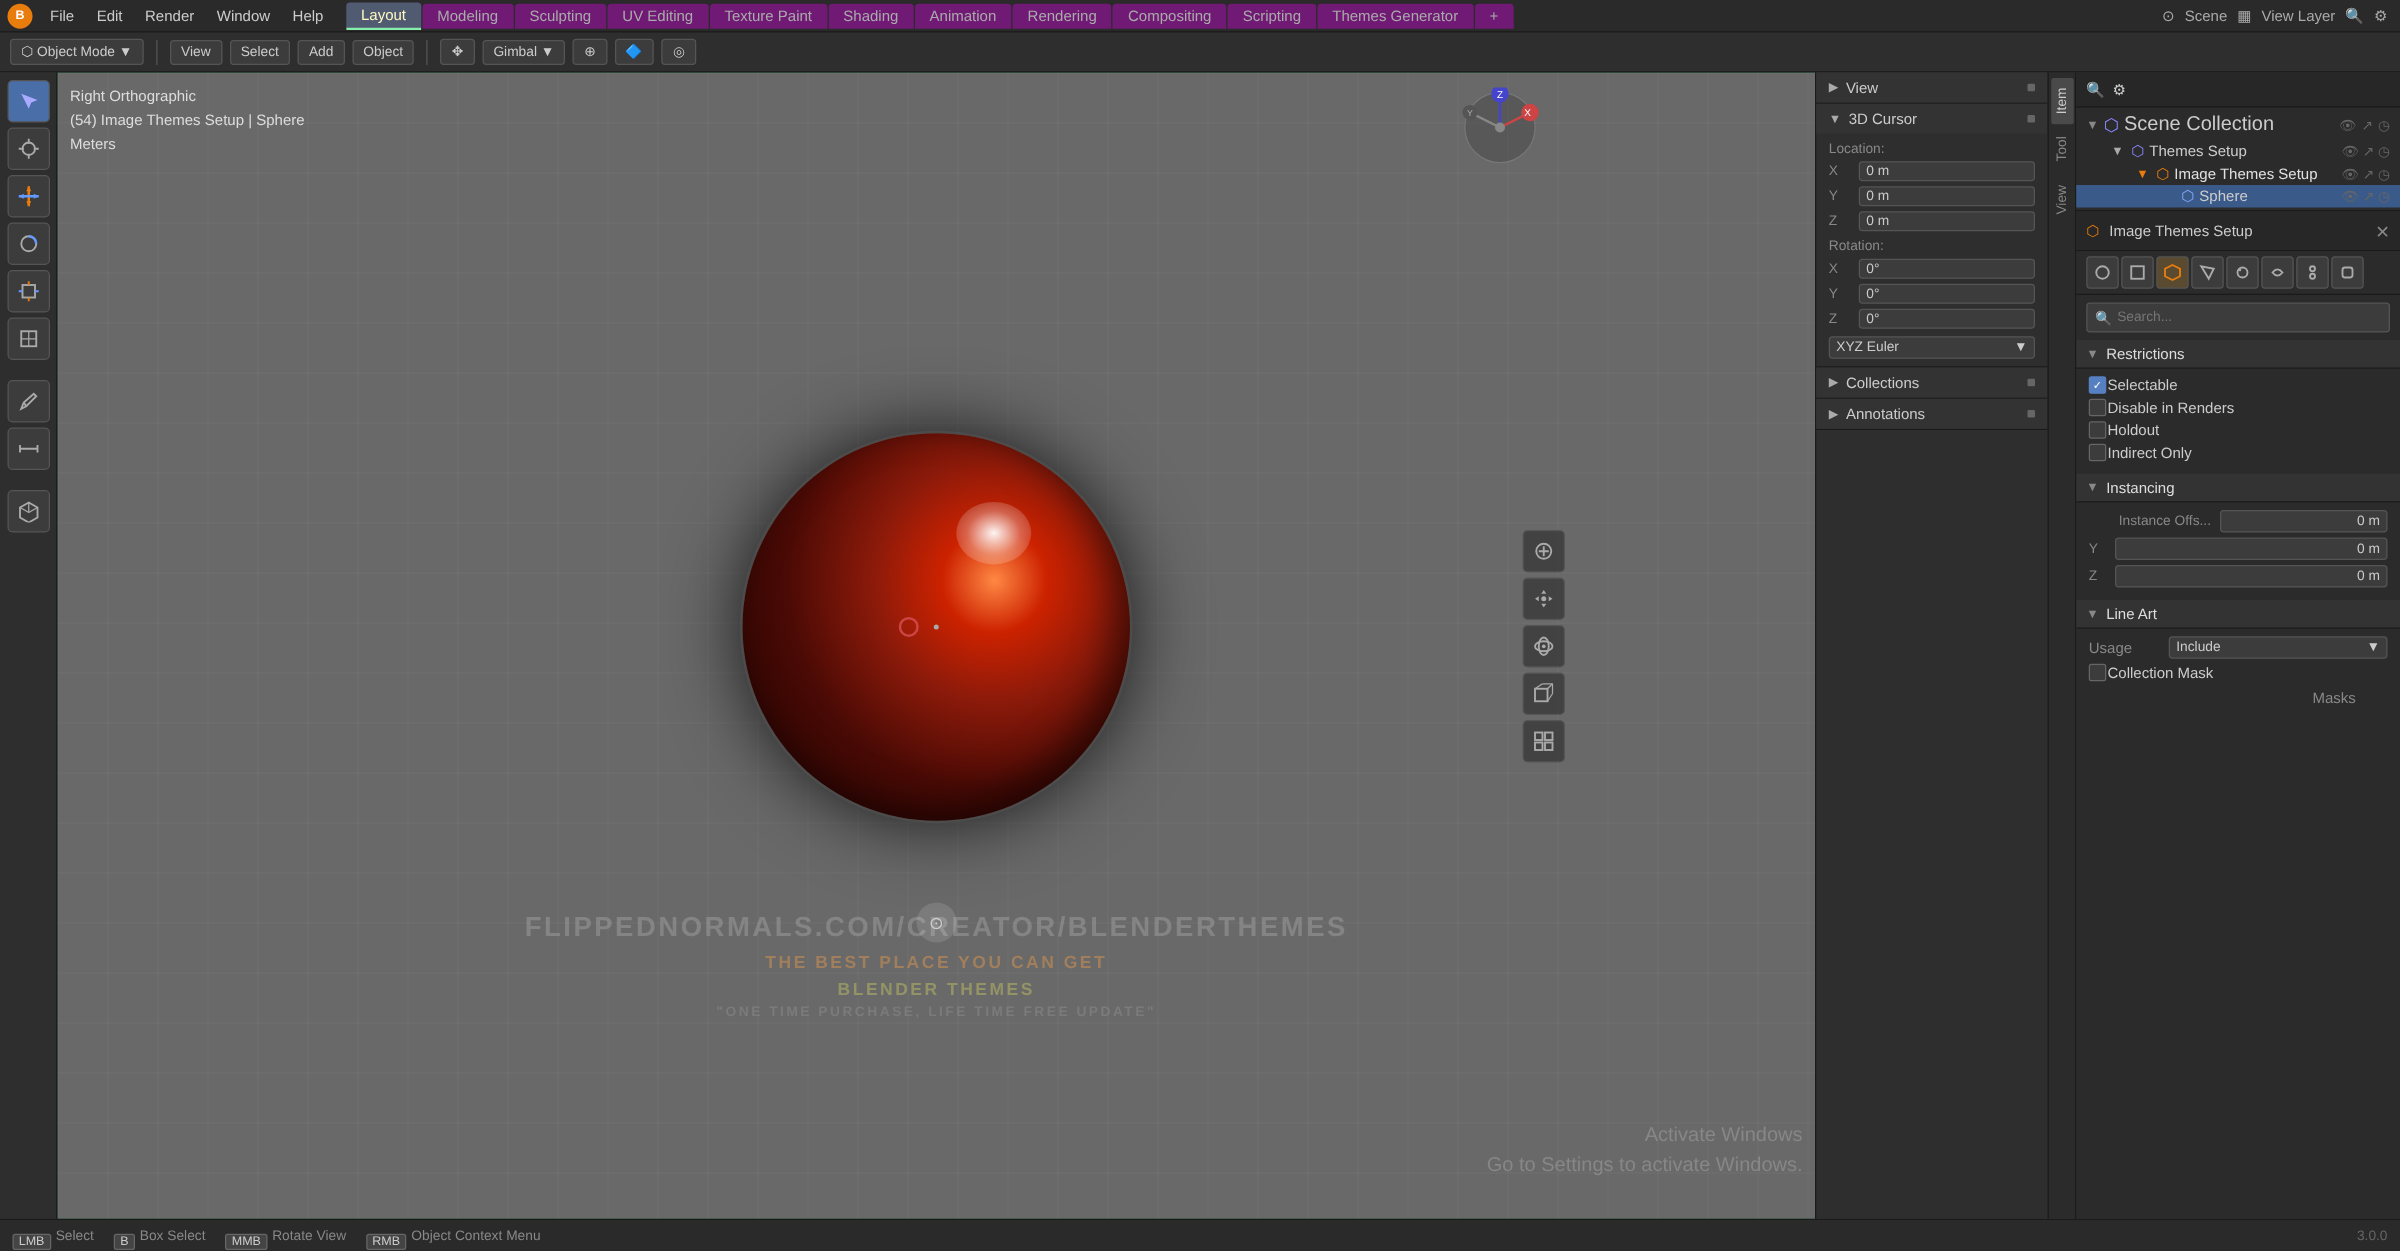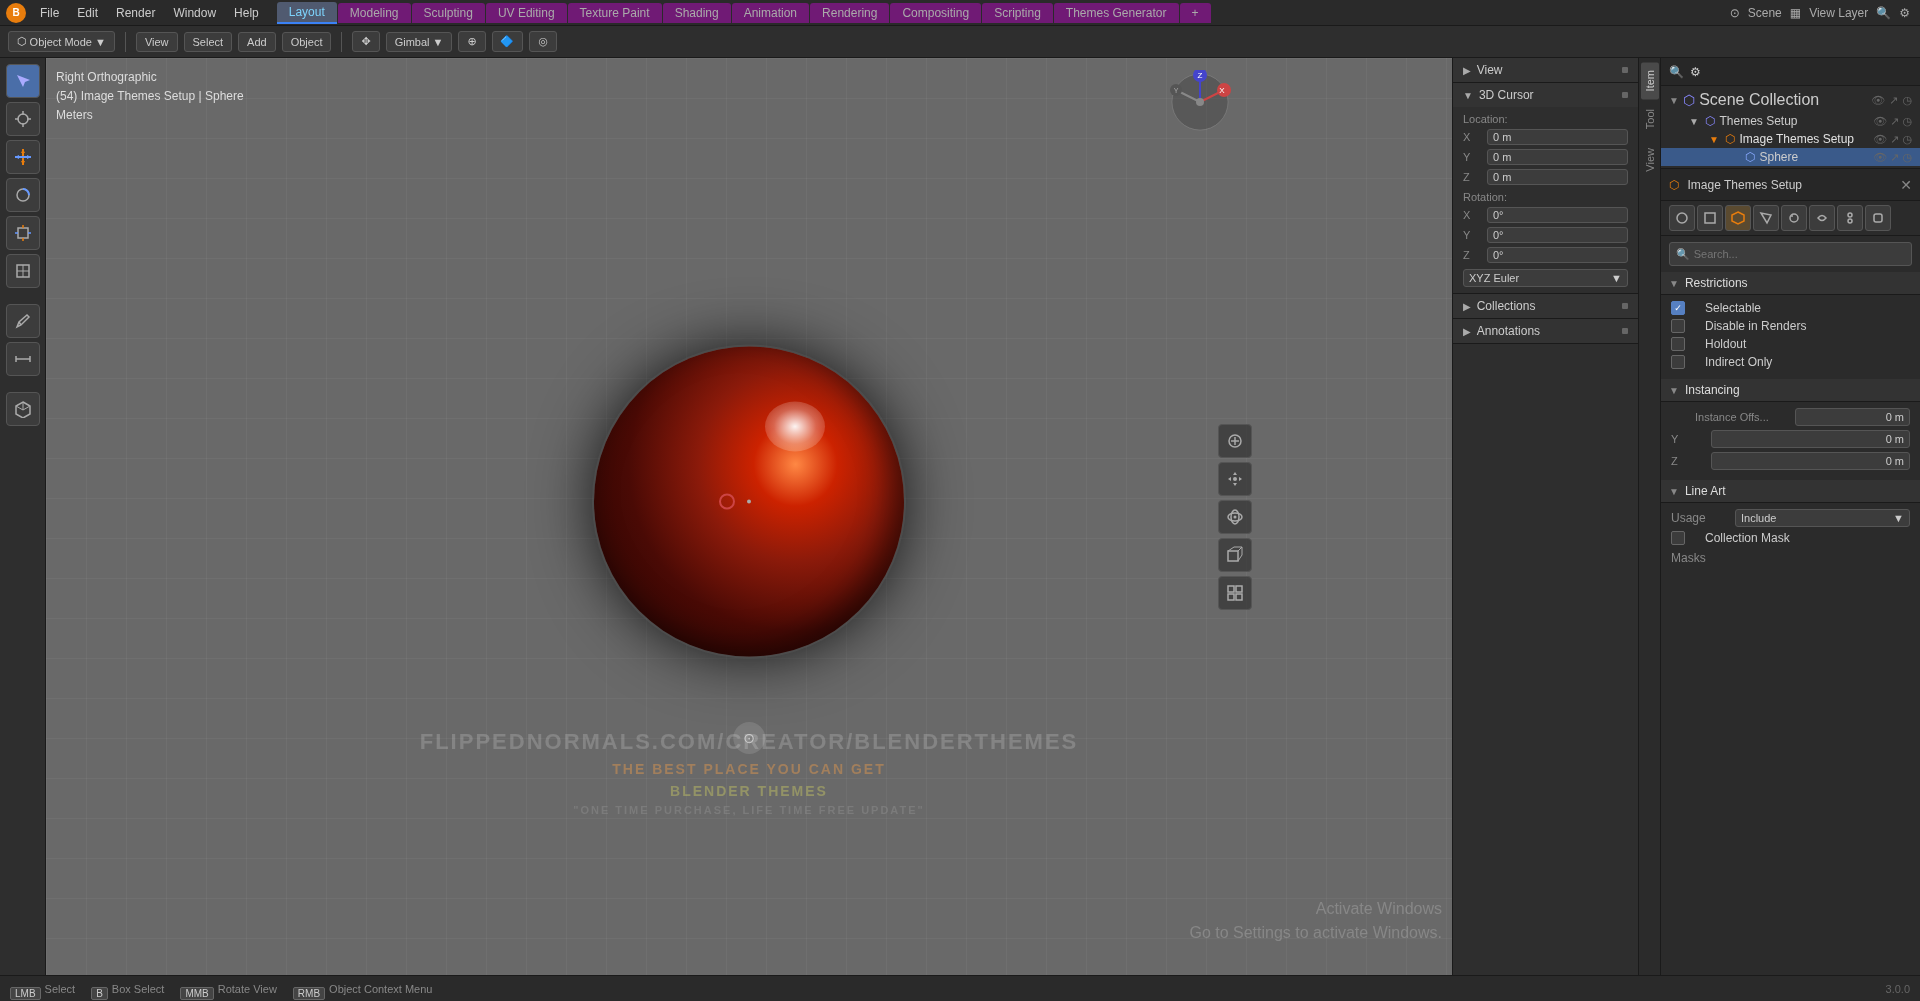--- a/index.html
+++ b/index.html
@@ -57,22 +57,22 @@
     .workspace-tab {
       padding: 3px 12px;
       font-size: 12px;
       color: #aaaaaa;
       background: #701a75;
       border-radius: 3px 3px 0 0;
       cursor: pointer;
     }
     .workspace-tab.layout-tab {
       background: #505a70;
-      color: #7dd3fc;
-      border-bottom: 2px solid #3b82f6;
+      color: #fef9c3;
+      border-bottom: 2px solid #86efac;
     }
 
     .top-right-info {
       margin-left: auto;
       display: flex;
       align-items: center;
       gap: 8px;
       padding-right: 10px;
       font-size: 12px;
       color: #aaa;
@@ -463,21 +463,21 @@
       gap: 6px;
     }
     .props-arrow { color: #888; font-size: 10px; }
     .props-section-title { font-size: 12px; color: #dddddd; font-weight: 500; }
     .props-section-content { padding: 6px 10px; }
 
     .prop-row {
       display: flex;
       align-items: center;
       margin-bottom: 4px;
-      gap: 20px;
+      gap: 1px;
     }
     .prop-checkbox {
       width: 14px; height: 14px;
       border: 1px solid #666;
       border-radius: 2px;
       background: #3c3c3c;
       display: flex; align-items: center; justify-content: center;
       cursor: pointer;
       flex-shrink: 0;
     }
@@ -1102,21 +1102,21 @@
             <span class="line-art-label">Usage</span>
             <div class="select-field">
               <span>Include</span>
               <span>▼</span>
             </div>
           </div>
           <div class="prop-row">
             <div class="prop-checkbox"></div>
             <span class="prop-label">Collection Mask</span>
           </div>
-          <div class="line-art-row" style="margin-top:6px;">
+          <div class="line-art-row" style="margin-top:6px;justify-content:flex-end;">
             <span class="line-art-label">Masks</span>
           </div>
         </div>
       </div>
     </div>
   </div>
 </div>
 
 <div class="status-bar">
   <div class="status-item">

